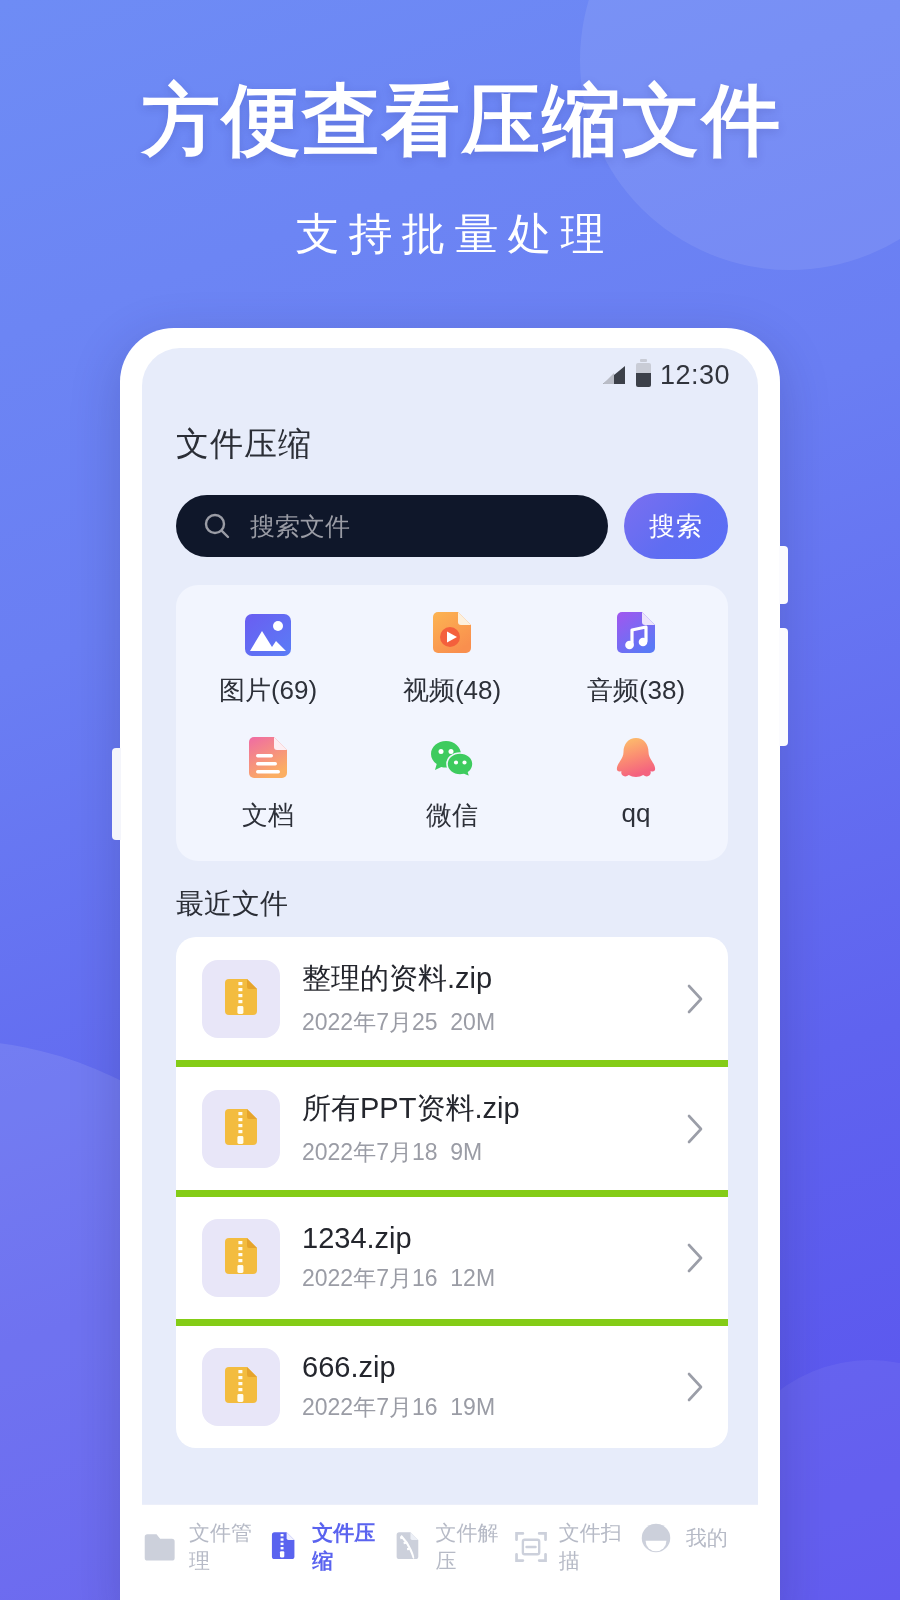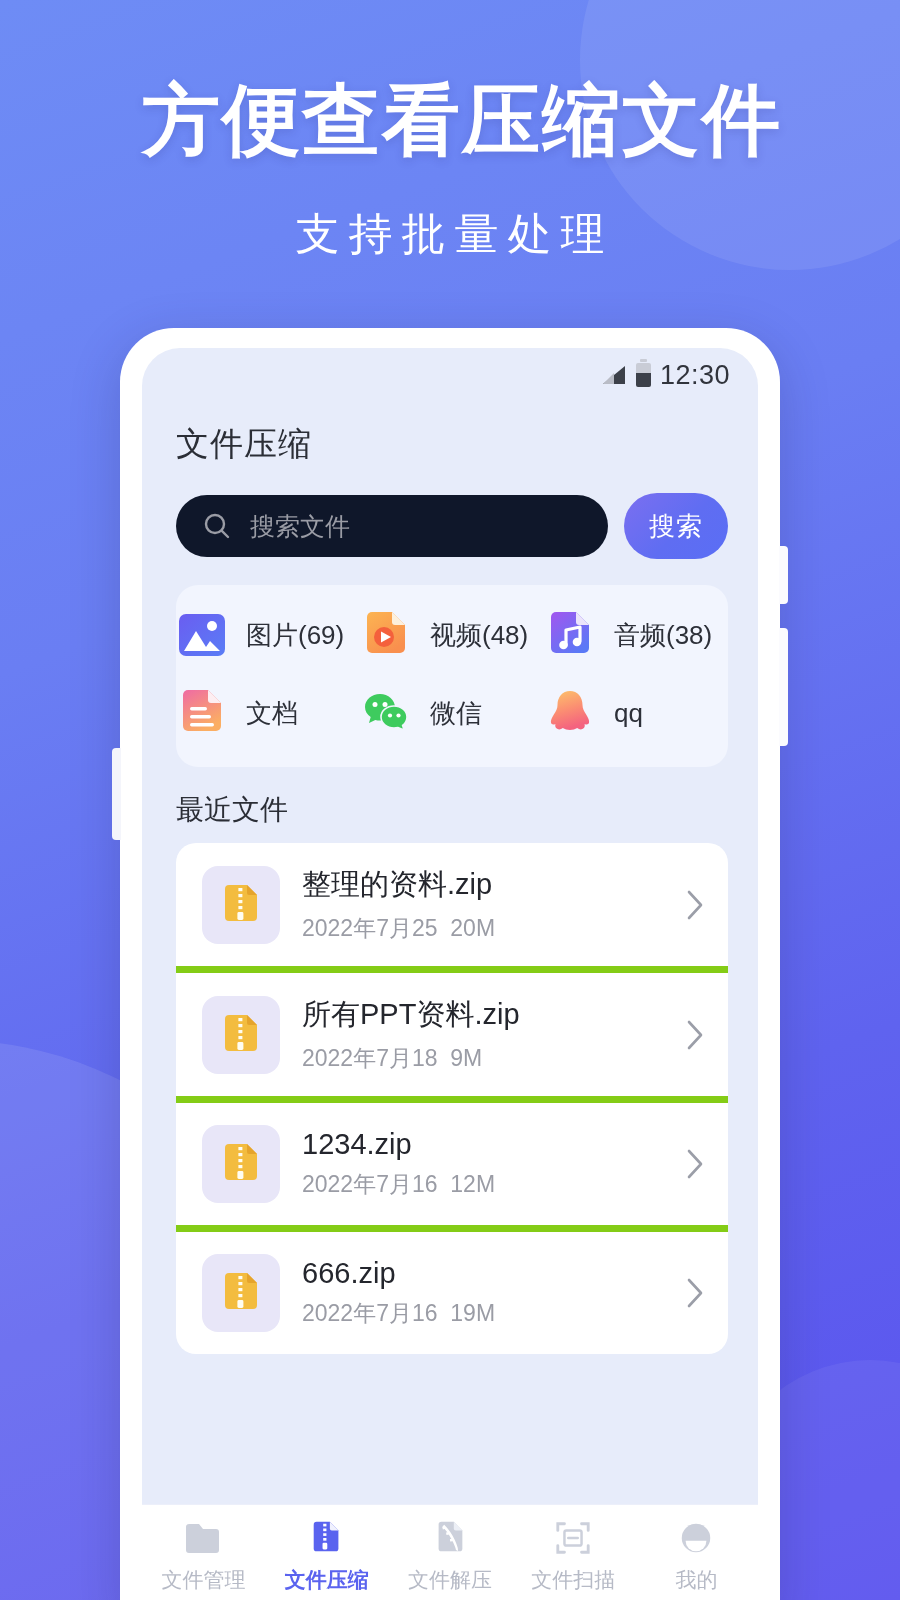--- a/index.html
+++ b/index.html
@@ -166,22 +166,23 @@
     margin: 26px 30px 0 34px;
     background: #f2f5fe;
     border-radius: 22px;
     padding: 24px 0 28px 0;
   }
   .catrow { display: flex; }
   .catrow + .catrow { margin-top: 26px; }
   .cat {
     flex: 1;
     display: flex;
+    flex-direction: column;
     align-items: center;
-    gap: 18px;
+    gap: 12px;
     cursor: pointer;
   }
   .cat-label { font-size: 26px; color: #2d3039; }
   .ico { width: 52px; height: 52px; display: block; }
 
   
   .recent-title {
     font-size: 28px;
     color: #2b2e36;
     padding: 24px 0 0 34px;
@@ -221,21 +222,21 @@
     height: 114px;
     background: #ffffff;
     display: flex;
     align-items: flex-start;
     padding-top: 14px;
     border-top: 1px solid #eceffa;
   }
   .tab {
     flex: 1;
     display: flex;
-    flex-direction: column;
+    flex-direction: row;
     align-items: center;
     gap: 9px;
     cursor: pointer;
   }
   .tab-label { font-size: 21px; color: #b6bac6; }
   .tab.active .tab-label { color: #5a63ef; font-weight: bold; }
 </style>
 </head>
 <body>
 

